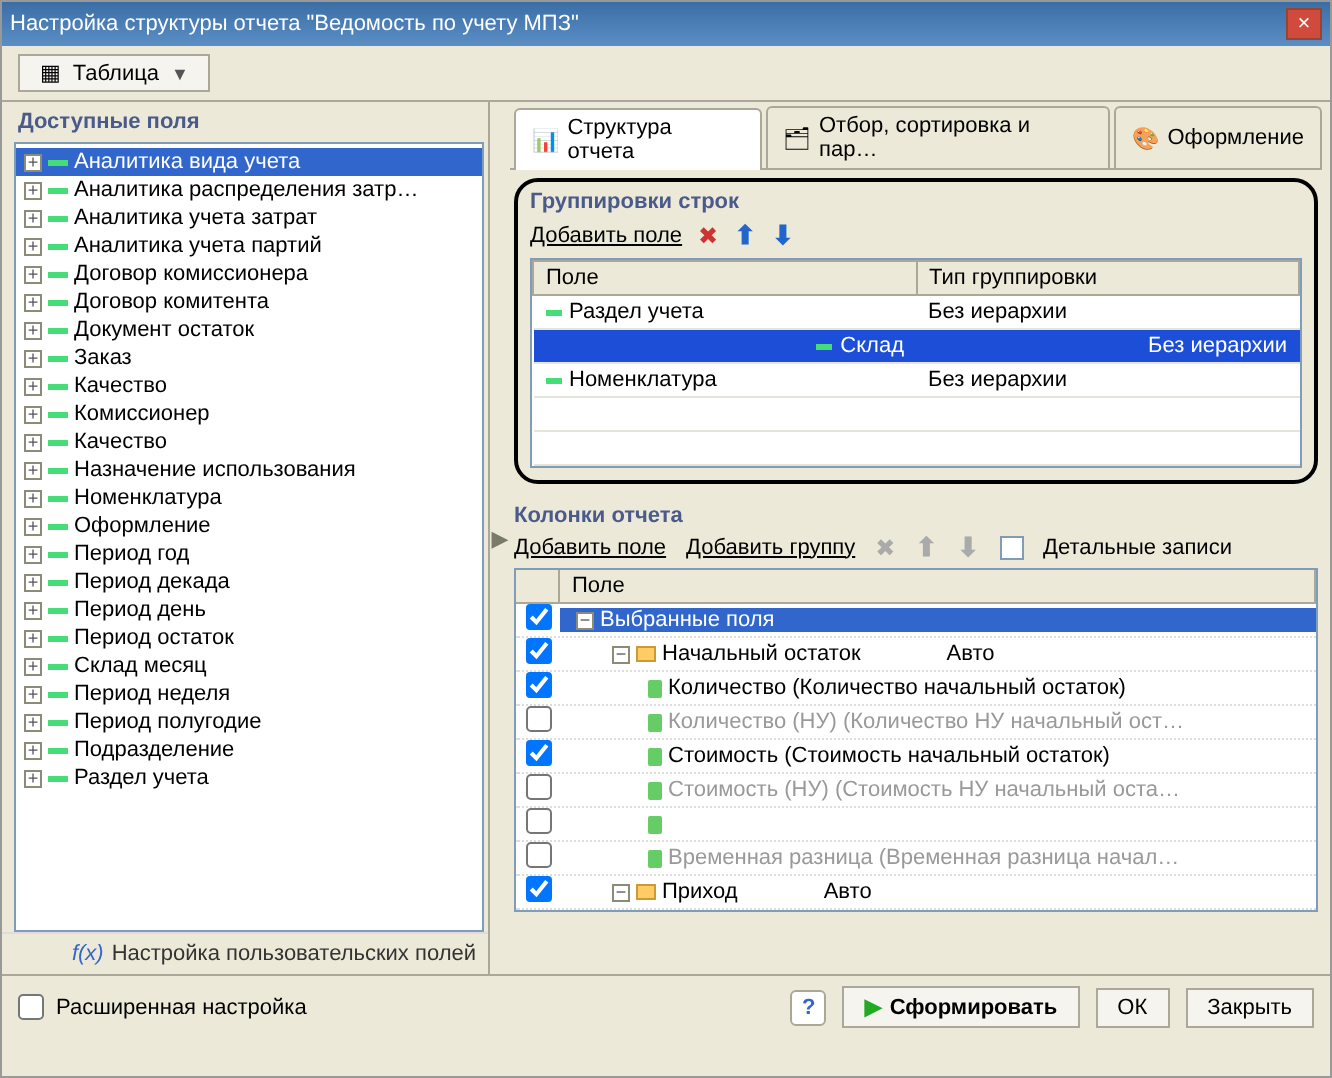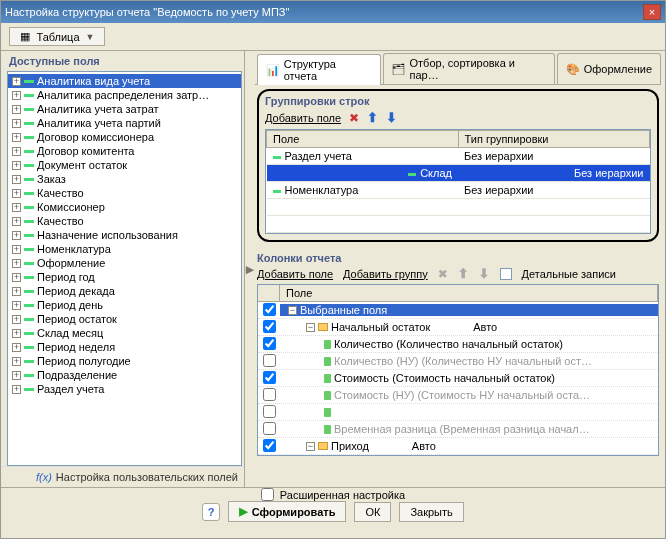--- a/index.html
+++ b/index.html
@@ -61,21 +61,21 @@
 .colgrid .row { display: flex; align-items: center; border-bottom: 1px dotted #ddd; height: 17px; }
 .colgrid .ck { width: 22px; text-align: center; }
 .colgrid .ck input { margin: 0; }
 .colgrid .body { padding-left: 4px; flex: 1; white-space: nowrap; overflow: hidden; display: flex; align-items: center; gap: 3px; }
 .colgrid .body.sel { background: #3166cc; color: #fff; }
 .colgrid .disabled { color: #999; }
 .pm2 { width: 9px; height: 9px; border: 1px solid #8b8b77; display: inline-flex; align-items: center; justify-content: center; font-size: 9px; line-height: 7px; color: #555; background: #fff; }
 .fld { width: 7px; height: 9px; background: #6c6; display: inline-block; border-radius: 1px; }
 .grp { width: 10px; height: 8px; background: #fc6; border: 1px solid #c93; display: inline-block; }
 
-.footer { height: 32px; border-top: 1px solid #aca899; display: flex; align-items: center; padding: 0 8px; justify-content: space-between; flex-direction: column; }
+.footer { height: 32px; border-top: 1px solid #aca899; display: flex; align-items: center; padding: 0 8px; justify-content: space-between; }
 .footer .l { display: flex; align-items: center; gap: 6px; }
 .footer .r { display: flex; align-items: center; gap: 8px; }
 .btn { border: 1px solid #aca899; background: #f5f4ee; padding: 3px 10px; cursor: pointer; }
 .btn.prim { font-weight: bold; display: flex; align-items: center; gap: 4px; }
 .play { color: #2a2; }
 .help { width: 18px; height: 18px; border: 1px solid #aca899; border-radius: 3px; background: #fff; color: #36c; font-weight: bold; text-align: center; line-height: 16px; cursor: pointer; }
 
 ::-webkit-scrollbar { width: 16px; height: 16px; }
 ::-webkit-scrollbar-track { background: #ece9d8; }
 ::-webkit-scrollbar-thumb { background: #c8c4b4; border: 1px solid #aca899; }

